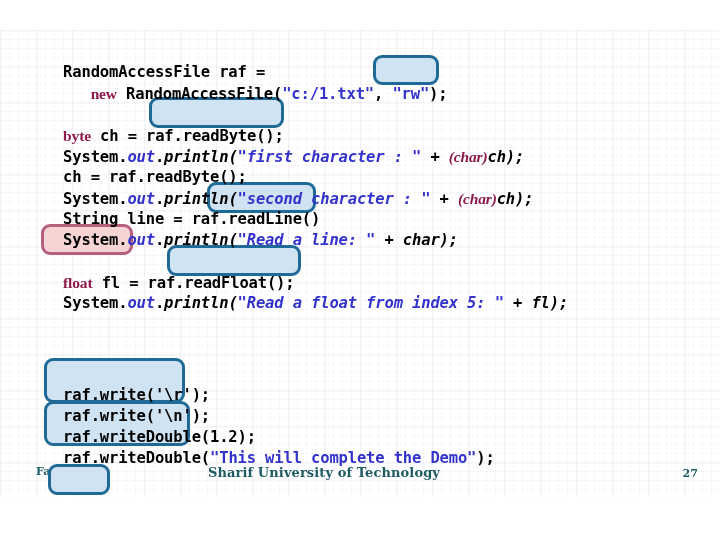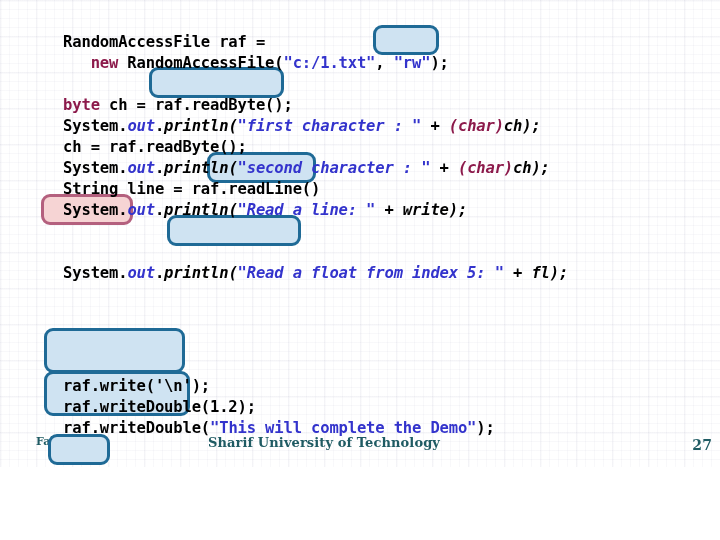--- a/index.html
+++ b/index.html
@@ -35,20 +35,21 @@
         rgba(120,120,160,0.035) 0px,
         rgba(120,120,160,0.035) 2px,
         rgba(0,0,0,0) 2px,
         rgba(0,0,0,0) 36px),
       repeating-linear-gradient(to bottom,
         rgba(120,120,160,0.035) 0px,
         rgba(120,120,160,0.035) 2px,
         rgba(0,0,0,0) 2px,
         rgba(0,0,0,0) 36px);
     overflow: hidden;
+    margin-top: 30px;
   }
 
   
   #code-block {
     position: absolute;
     left: 0px;
     top: 0px;
     width: 720px;
     height: 490px;
   }
@@ -60,21 +61,21 @@
     font-family: "DejaVu Sans Mono", "Liberation Mono", monospace;
     font-size: 15.5px;
     font-weight: bold;
     line-height: 21px;
     color: #000000;
     letter-spacing: -0.15px;
     z-index: 3;
   }
 
   
-  .tok-kw    { color: #8c1a4b; }             
+  .tok-kw    { color: #8c1a4b; font-family: Liberation Serif, serif; }             
   .tok-str   { color: #3333cc; font-style: italic; }
   .tok-strp  { color: #3333cc; }             
   .tok-var   { color: #3333cc; font-style: italic; }
   .tok-it    { font-style: italic; }
   .tok-plain { color: #000000; }
 
   
   .hl {
     position: absolute;
     border-radius: 9px;
@@ -102,21 +103,21 @@
     position: absolute;
     font-family: "DejaVu Serif", "Liberation Serif", serif;
     font-size: 11px;
     font-weight: bold;
     color: #1f5b63;
     white-space: nowrap;
     letter-spacing: 0.1px;
   }
   #footer-term  { left: 36px;  top: 14px; text-align: center; }
   #footer-org   { left: 208px; top: 14px; font-size: 13px; }
-  #footer-page  { right: 8px; top: 16px; font-size: 14px; }
+  #footer-page  { right: 22px; top: 16px; font-size: 11px; }
 </style>
 </head>
 <body>
 
 <div id="slide">
 
   <div id="code-block">
 
     <div class="hl hl-blue" style="left:373px; top:25px;  width:66px;  height:30px;"></div>
 
@@ -156,30 +157,36 @@
 
     <div class="code-line" style="top:137px;">
       <span class="tok-plain">System.</span><span class="tok-var">out</span><span class="tok-plain">.</span><span class="tok-it">println(</span><span class="tok-str">"second character : "</span><span class="tok-it"> + </span><span class="tok-kw tok-it">(char)</span><span class="tok-it">ch);</span>
     </div>
 
     <div class="code-line" style="top:158px;">
       <span class="tok-plain">String line = raf.readLine()</span>
     </div>
 
     <div class="code-line" style="top:179px;">
-      <span class="tok-plain">System.</span><span class="tok-var">out</span><span class="tok-plain">.</span><span class="tok-it">println(</span><span class="tok-str">"Read a line: "</span><span class="tok-it"> + write);</span>
-    </div>
-
-
+      <span class="tok-plain">System.</span><span class="tok-var">out</span><span class="tok-plain">.</span><span class="tok-it">println(</span><span class="tok-str">"Read a line: "</span><span class="tok-it"> + char);</span>
+    </div>
+
+
+    <div class="code-line" style="top:221px;">
+      <span class="tok-kw">float</span><span class="tok-plain"> fl = raf.readFloat();</span>
+    </div>
 
     <div class="code-line" style="top:242px;">
       <span class="tok-plain">System.</span><span class="tok-var">out</span><span class="tok-plain">.</span><span class="tok-it">println(</span><span class="tok-str">"Read a float from index 5: "</span><span class="tok-it"> + fl);</span>
     </div>
 
 
+    <div class="code-line" style="top:334px;">
+      <span class="tok-plain">raf.write('\r');</span>
+    </div>
 
     <div class="code-line" style="top:355px;">
       <span class="tok-plain">raf.write('\n');</span>
     </div>
 
     <div class="code-line" style="top:376px;text-align:center;">
       <span class="tok-plain">raf.writeDouble(1.2);</span>
     </div>
 
     <div class="code-line" style="top:397px;">

